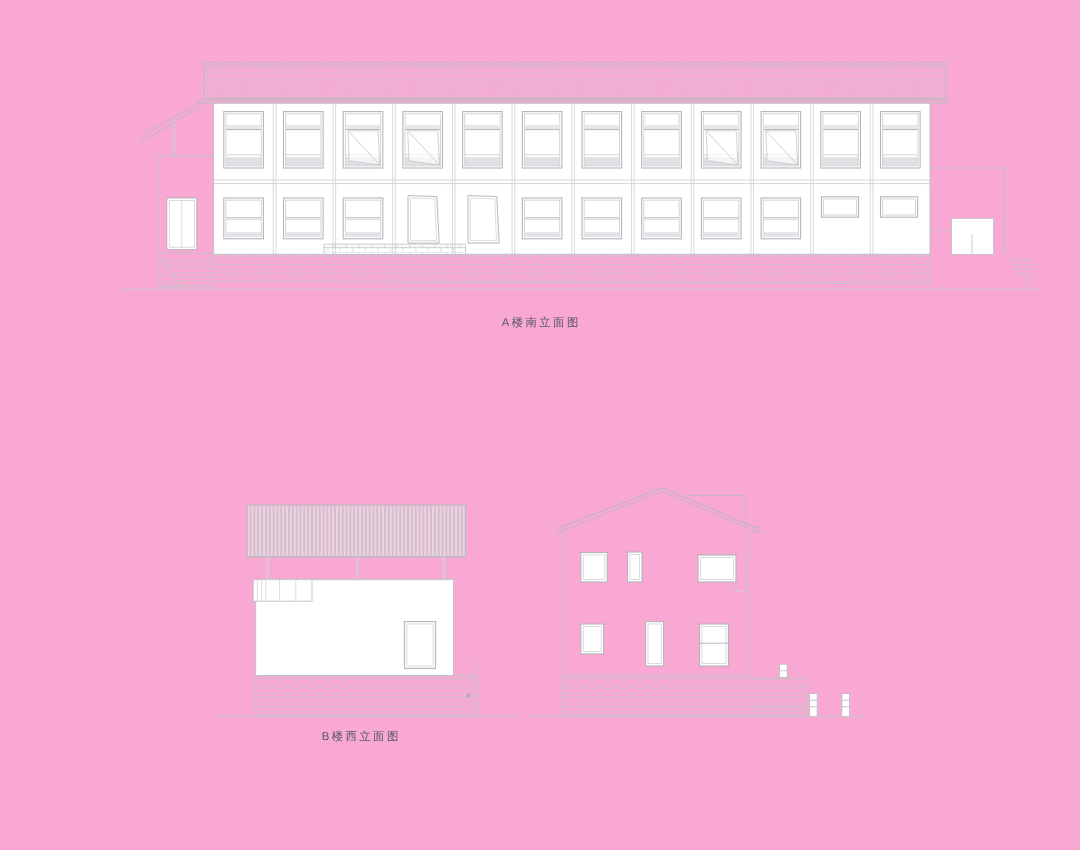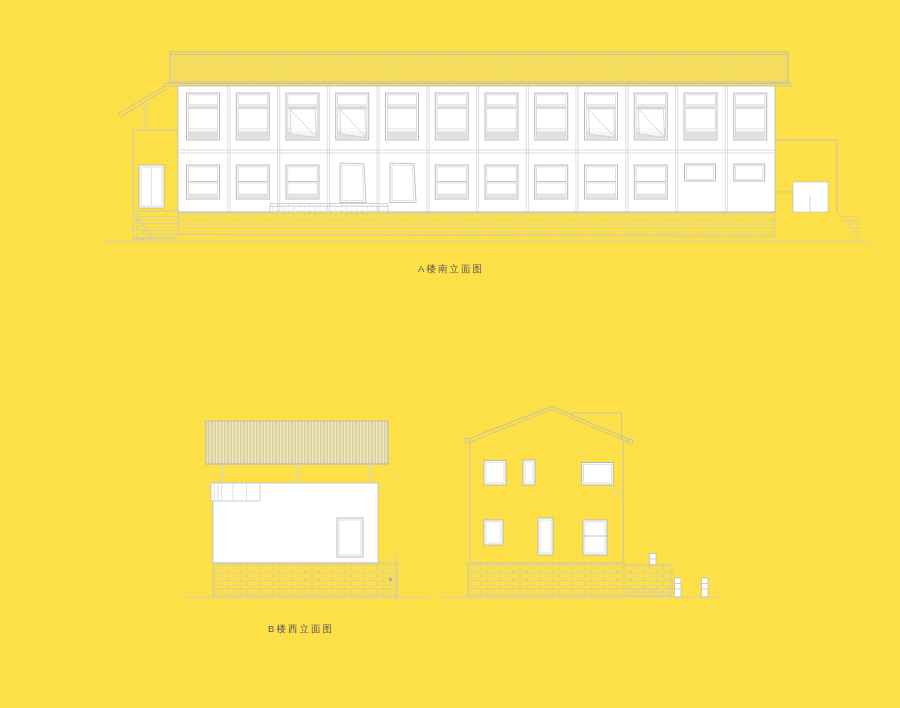--- a/index.html
+++ b/index.html
@@ -1,27 +1,27 @@
 <!DOCTYPE html>
 <html><head>
 <meta charset="utf-8">
 <style>
   html,body{margin:0;padding:0;background:#ffffff;}
   .canvas{
-    position:relative;width:900px;height:708px;background:#fde047;overflow:hidden;
+    position:relative;width:900px;height:708px;background:#f9a8d4;overflow:hidden;
     font-family:"Liberation Sans", sans-serif;
   }
   .canvas svg{position:absolute;left:0;top:0;}
   .caption{
     position:absolute;width:220px;text-align:center;
     font-size:9.5px;letter-spacing:2px;color:#54575b;
     font-family:"Liberation Sans", sans-serif;white-space:nowrap;
   }
   .caption-a-south{left:341px;top:263px;}
-  .caption-b-west{left:191px;top:623px;}
+  .caption-b-west{left:191px;top:608px;}
   .caption-a-west{left:446px;top:623px;}
 </style>
 </head>
 <body>
 
 <div class="canvas">
 
 <svg width="900" height="708" viewBox="0 0 900 708">
   <defs>
 

